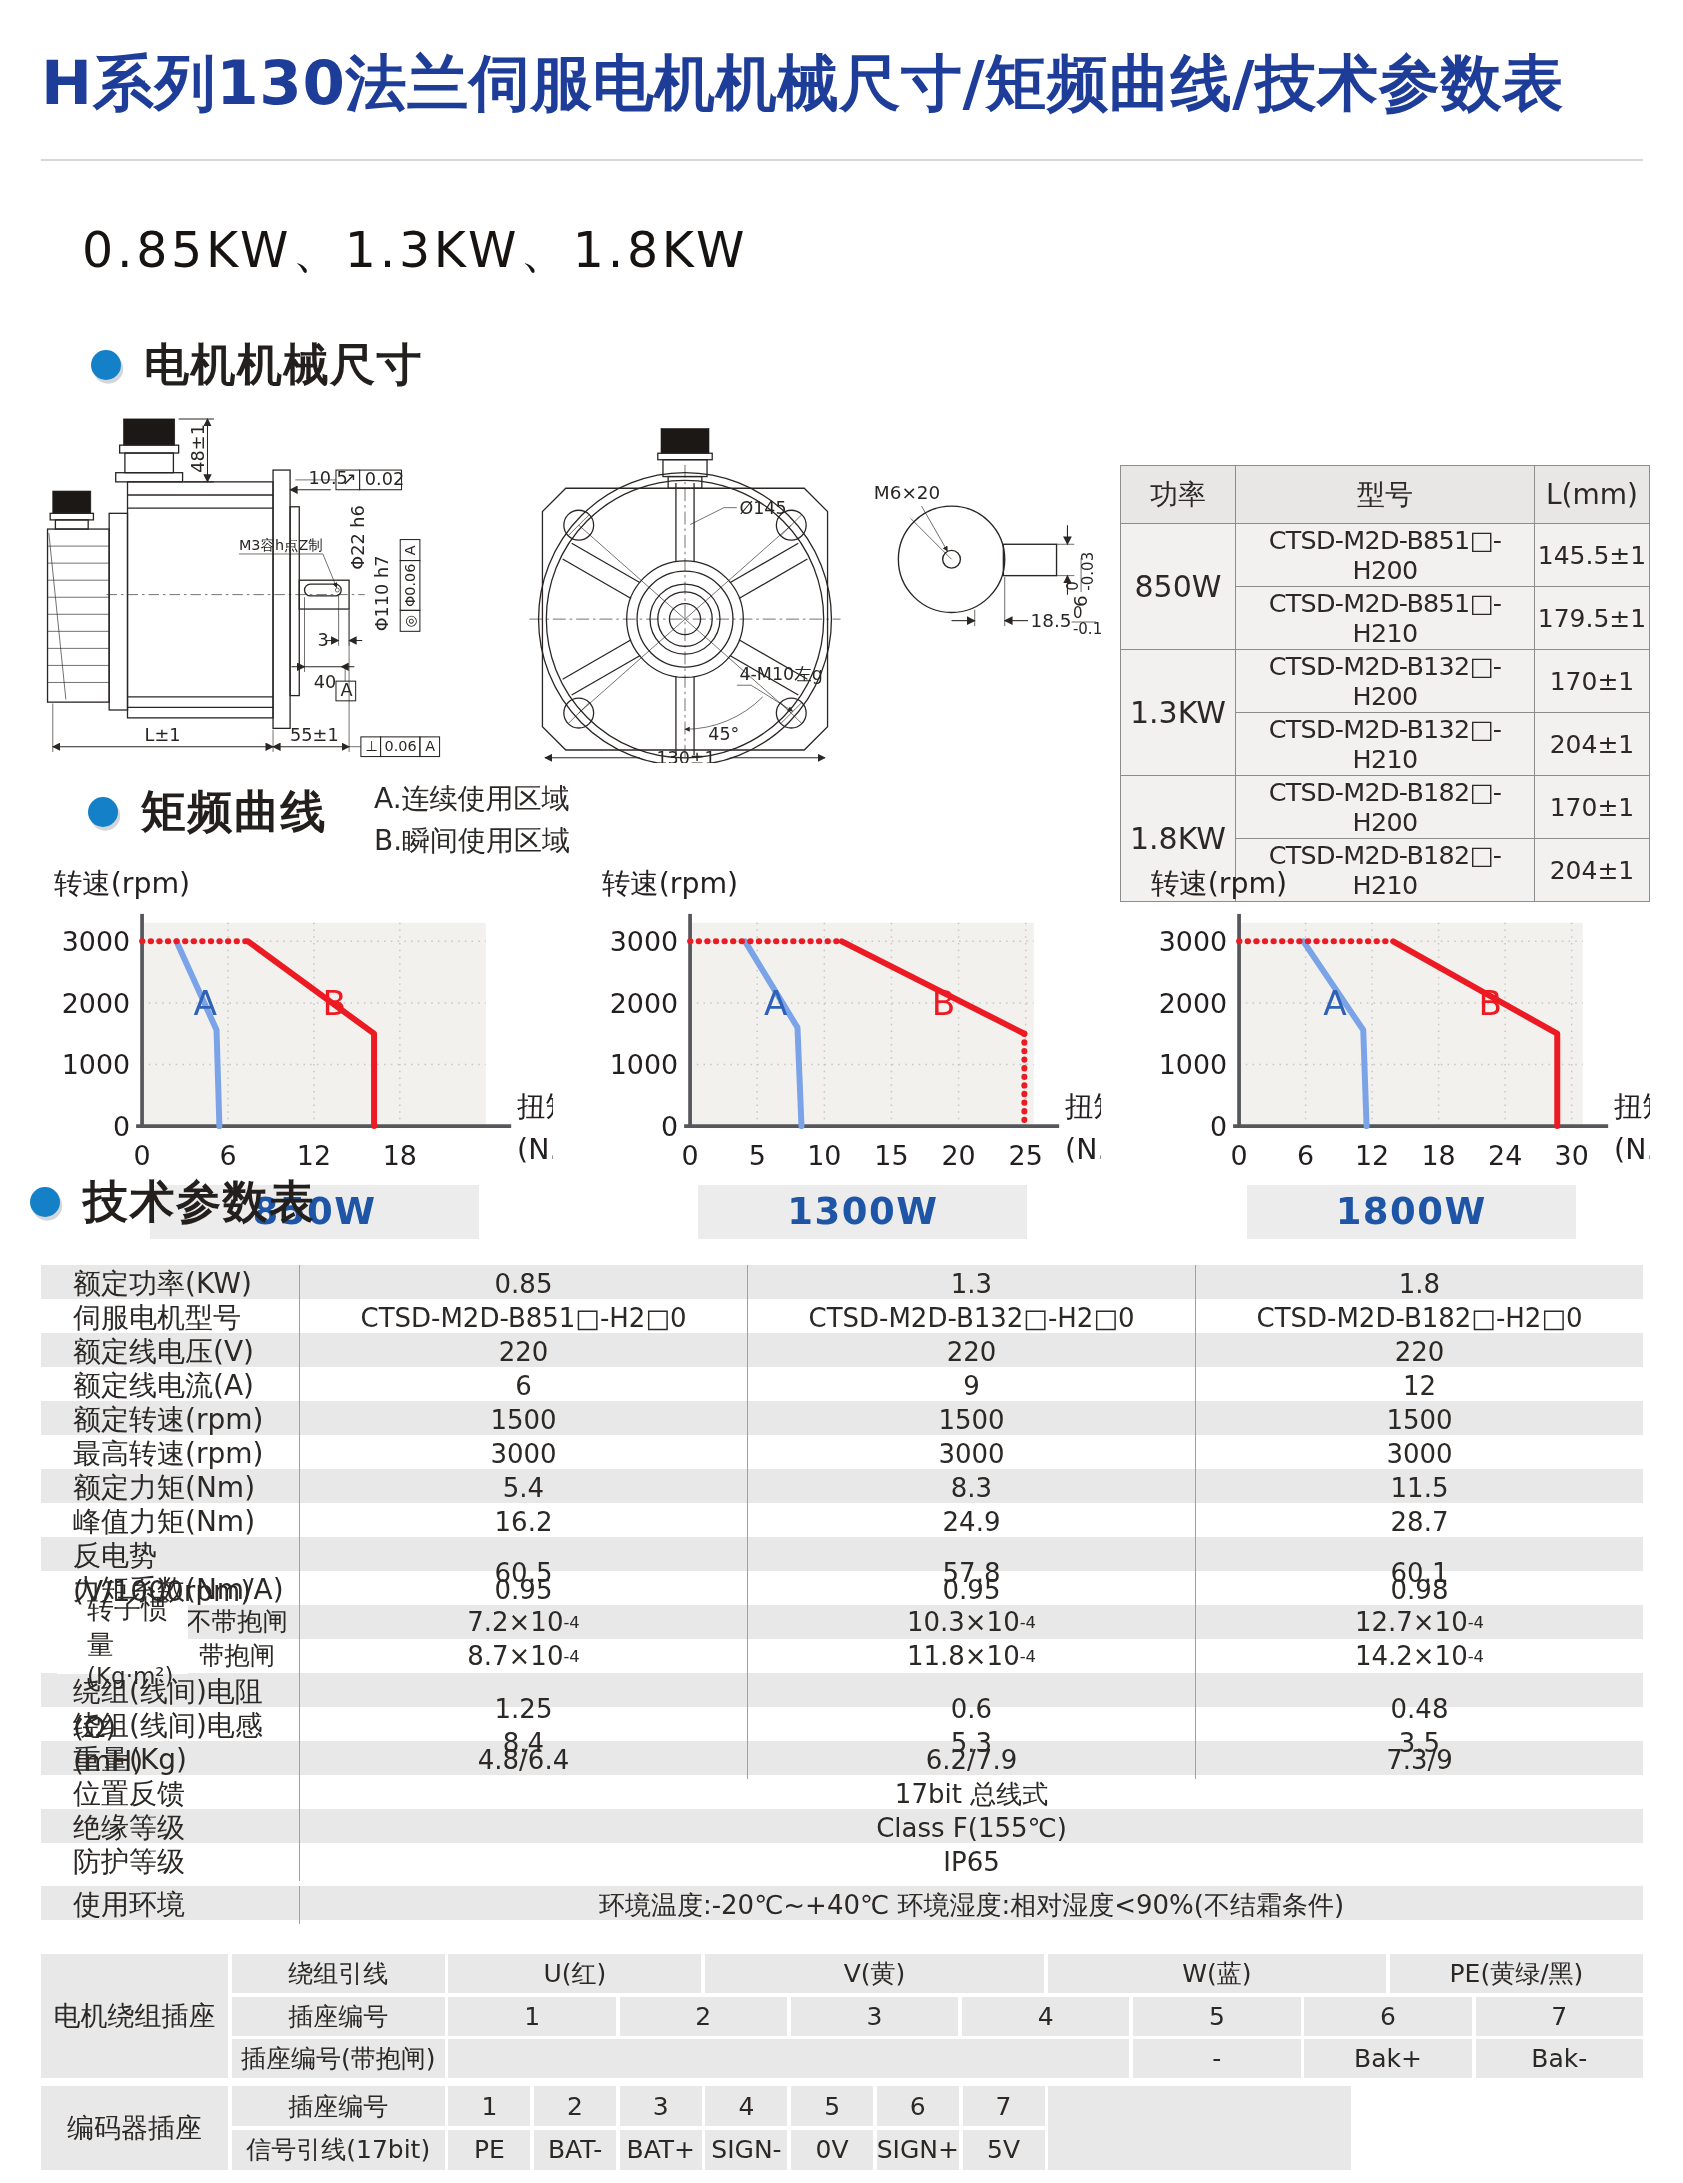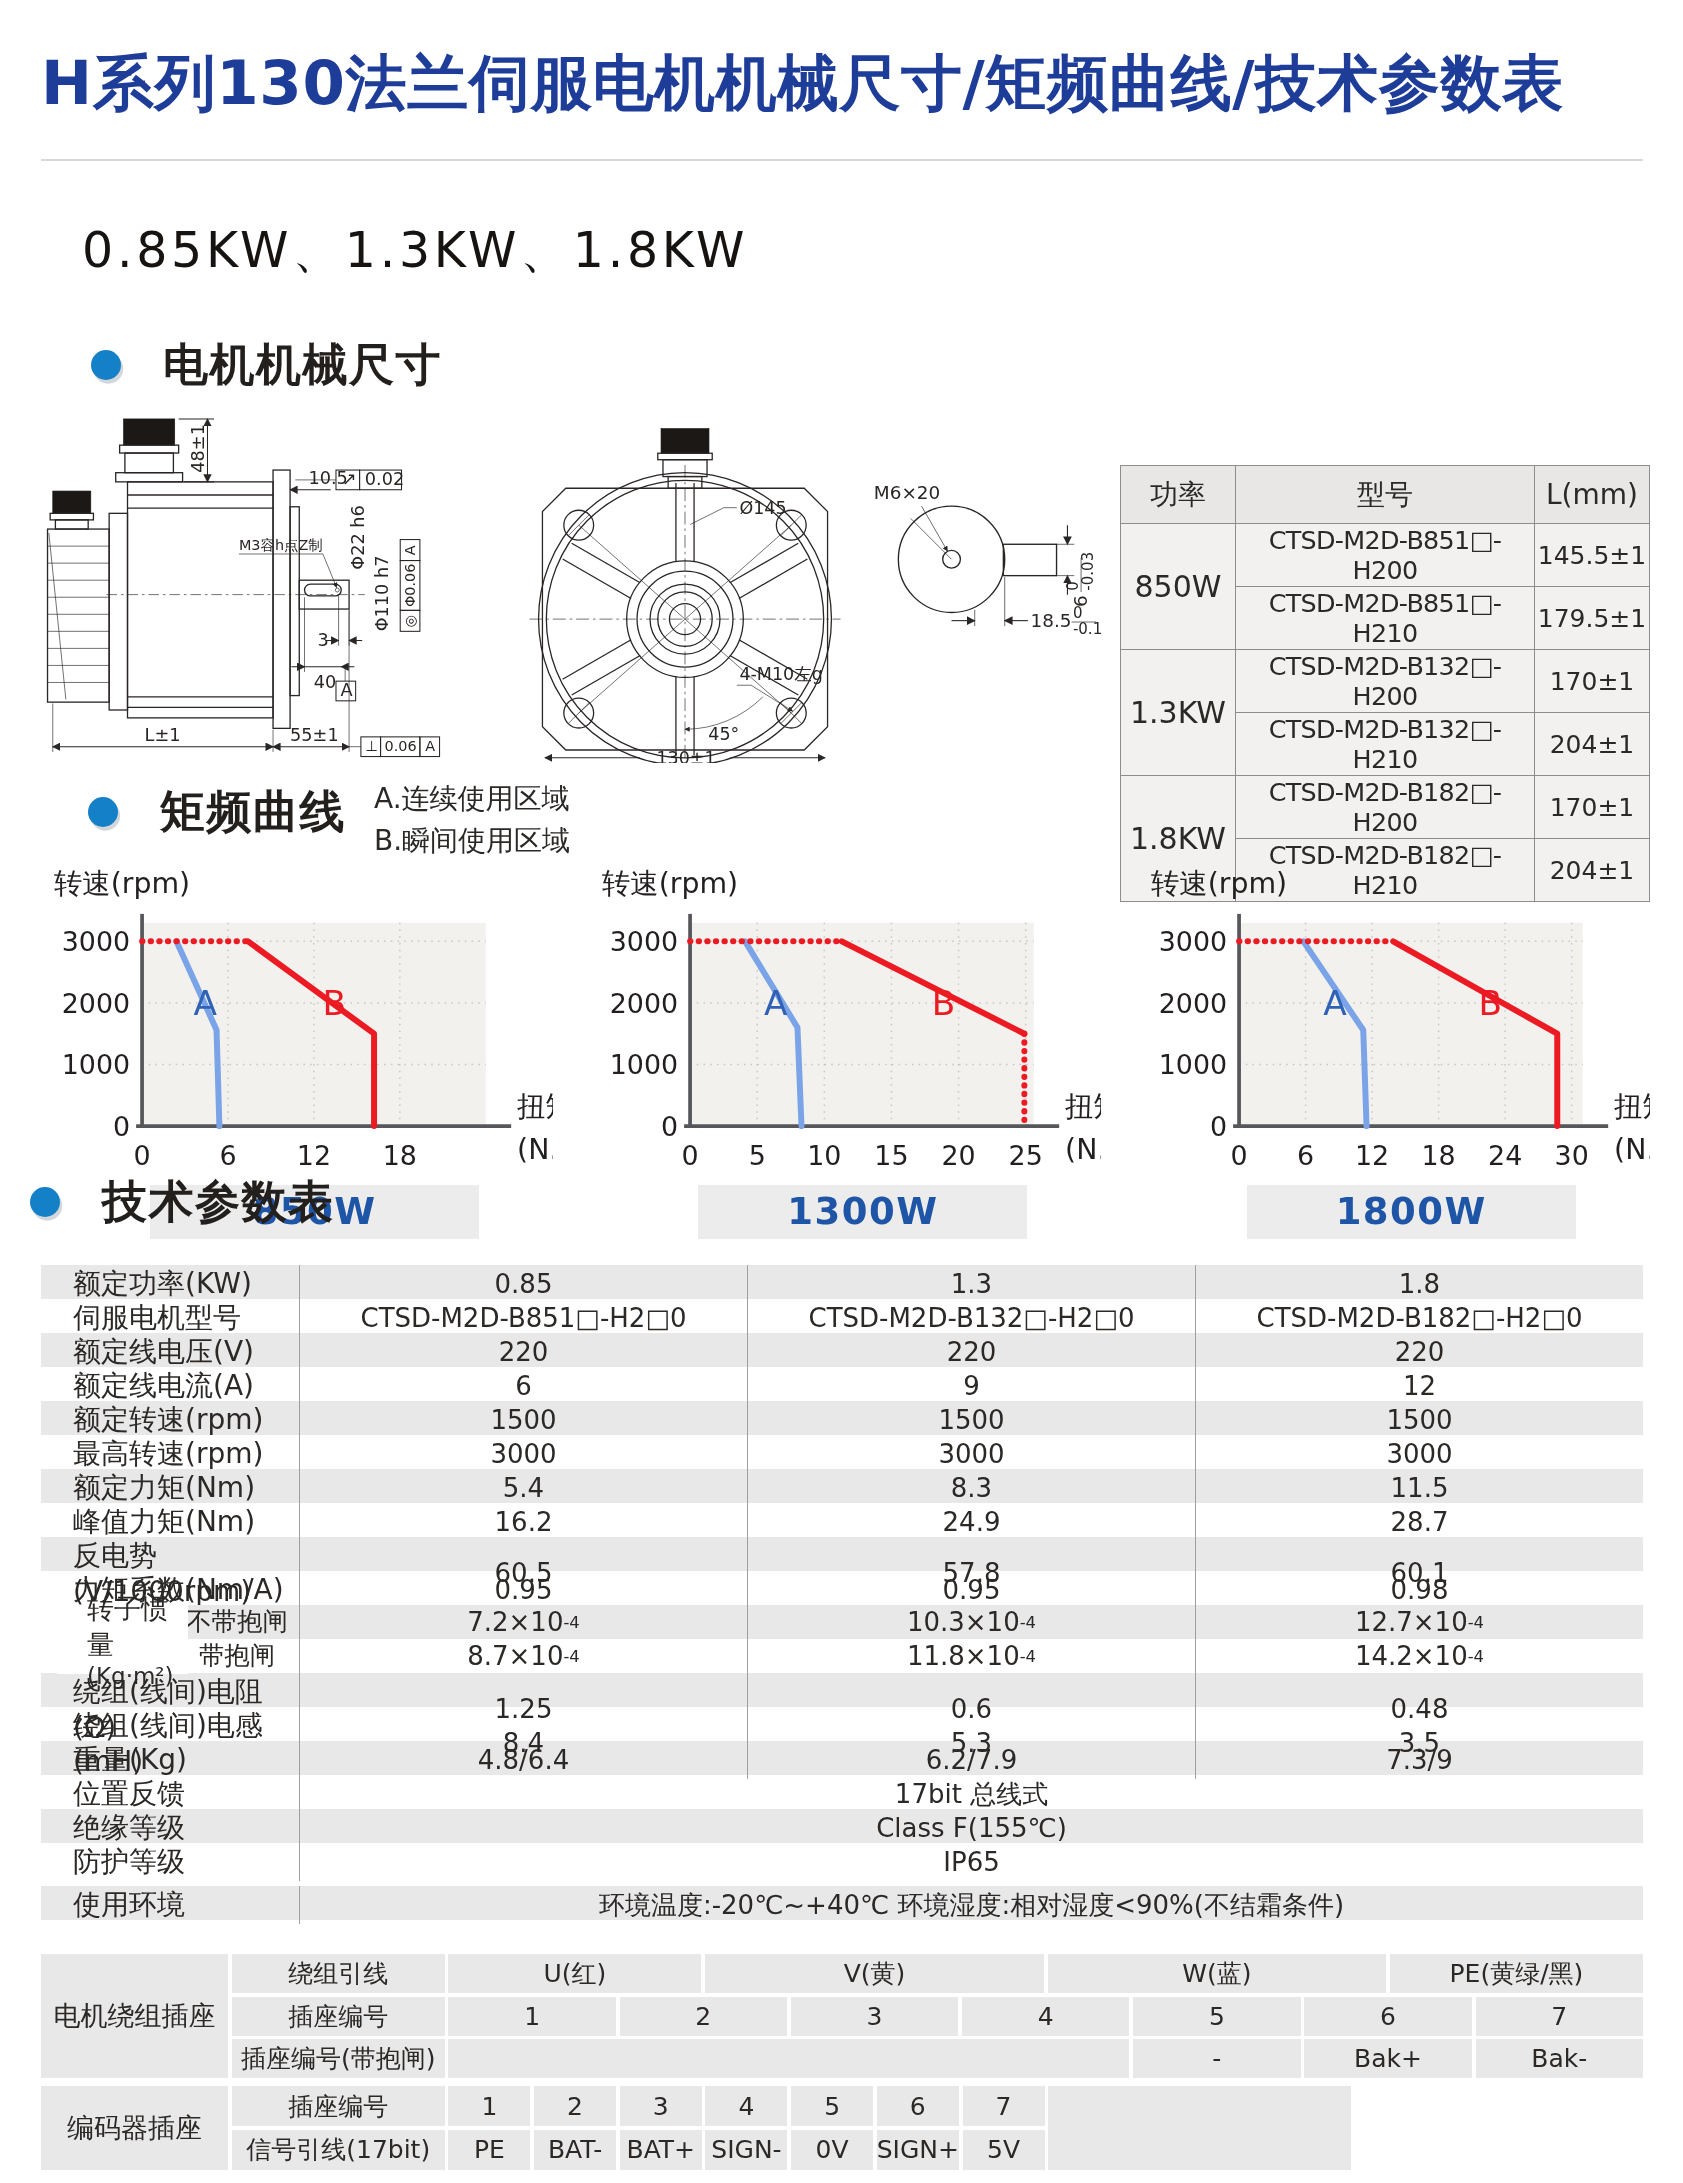--- a/index.html
+++ b/index.html
@@ -3,21 +3,21 @@
 <meta charset="utf-8">
 <style>
   html,body{margin:0;padding:0;background:#ffffff;}
   body{font-family:"DejaVu Sans","Liberation Sans",sans-serif;color:#2b2826;}
   .page{position:relative;width:1684px;height:2183px;background:#fff;overflow:hidden;}
 
   .title{position:absolute;top:43px;left:41px;font-size:61px;font-weight:700;color:#1d3d99;letter-spacing:0.7px;}
   .divider{position:absolute;top:159px;left:41px;width:1602px;height:2.2px;background:#d8d8d8;}
   .subtitle{position:absolute;top:218px;left:82px;font-size:49px;font-weight:500;letter-spacing:3.7px;color:#171310;}
 
-  .sec{position:absolute;display:flex;align-items:center;gap:42px;}
+  .sec{position:absolute;display:flex;align-items:center;gap:23px;}
   .bullet{width:30px;height:30px;border-radius:50%;background:#1480c7;box-shadow:2.2px 3.7px 0 rgba(130,138,148,.35);flex:0 0 auto;}
   .sec-label{font-size:45px;font-weight:600;color:#231f1c;letter-spacing:1.5px;}
   .sec1{top:335px;left:91px;}
   .sec2{top:782px;left:88px;}
   .sec3{top:1172px;left:30px;}
   .legend{position:absolute;top:778px;left:374px;font-size:28px;line-height:42px;color:#2b2826;font-weight:500;}
 
   
   .band{position:absolute;top:415px;left:0;width:1684px;height:359px;}
   .band svg text{font-family:"DejaVu Sans","Liberation Serif",serif;}

